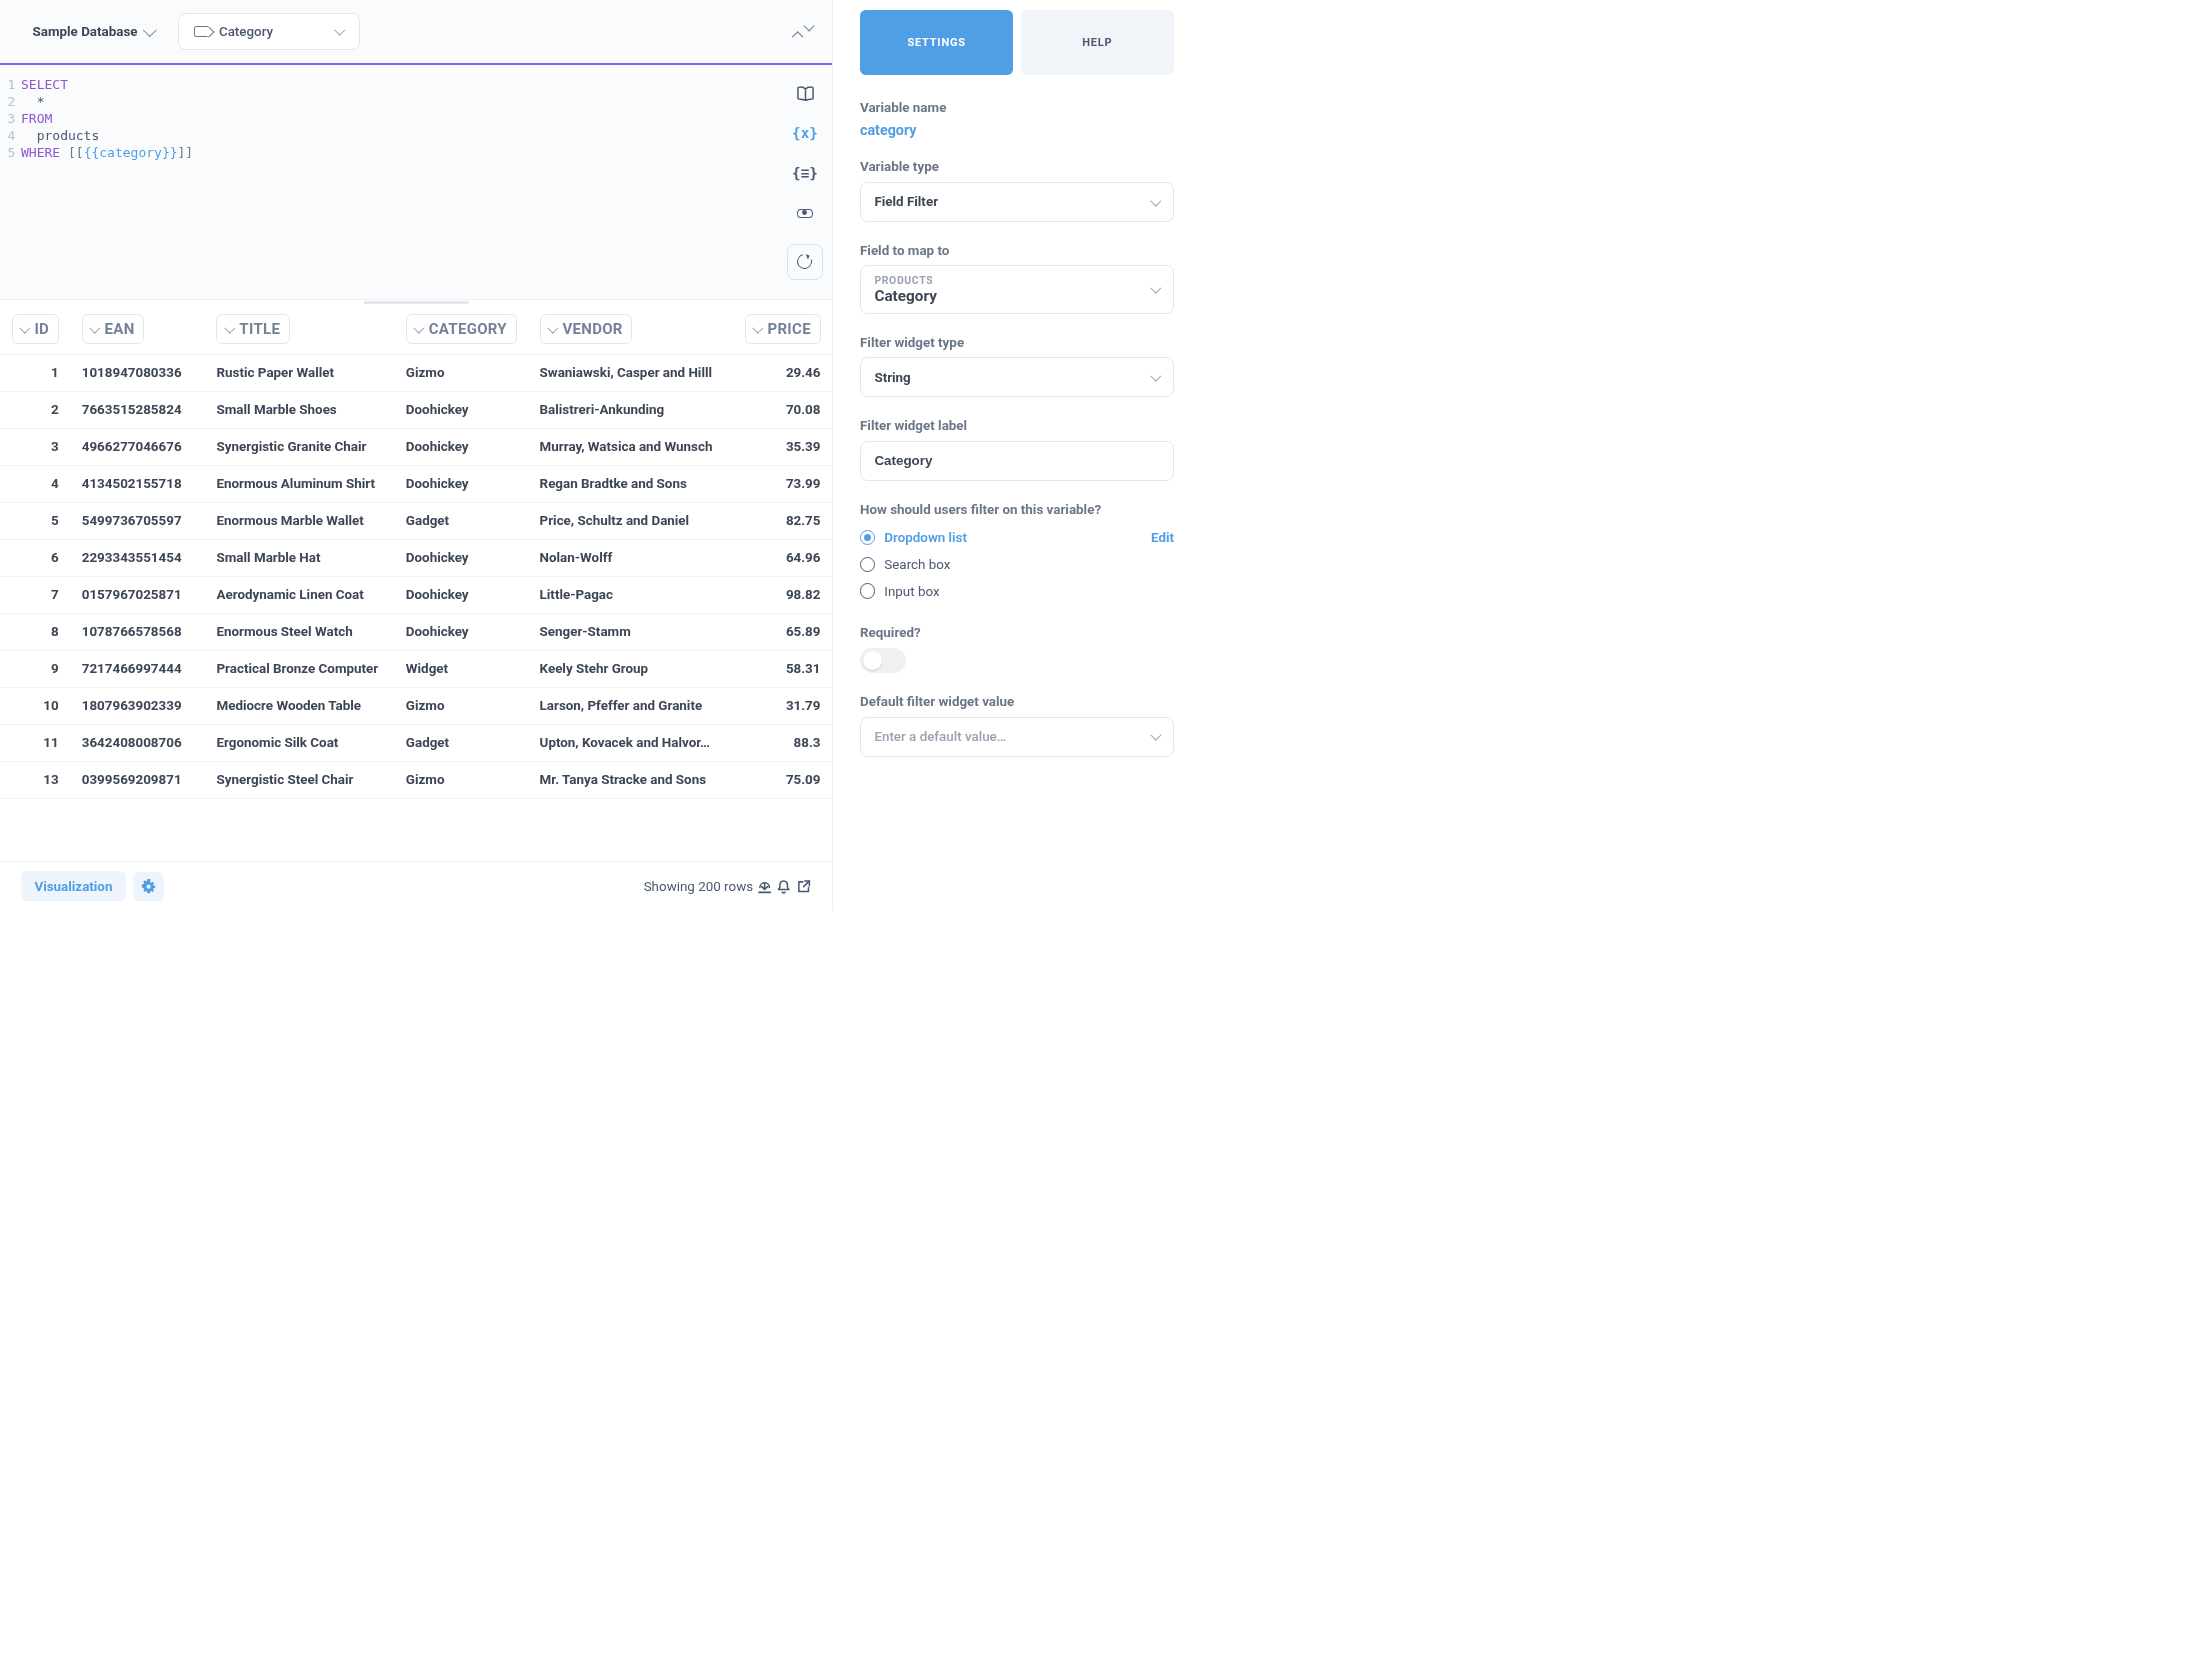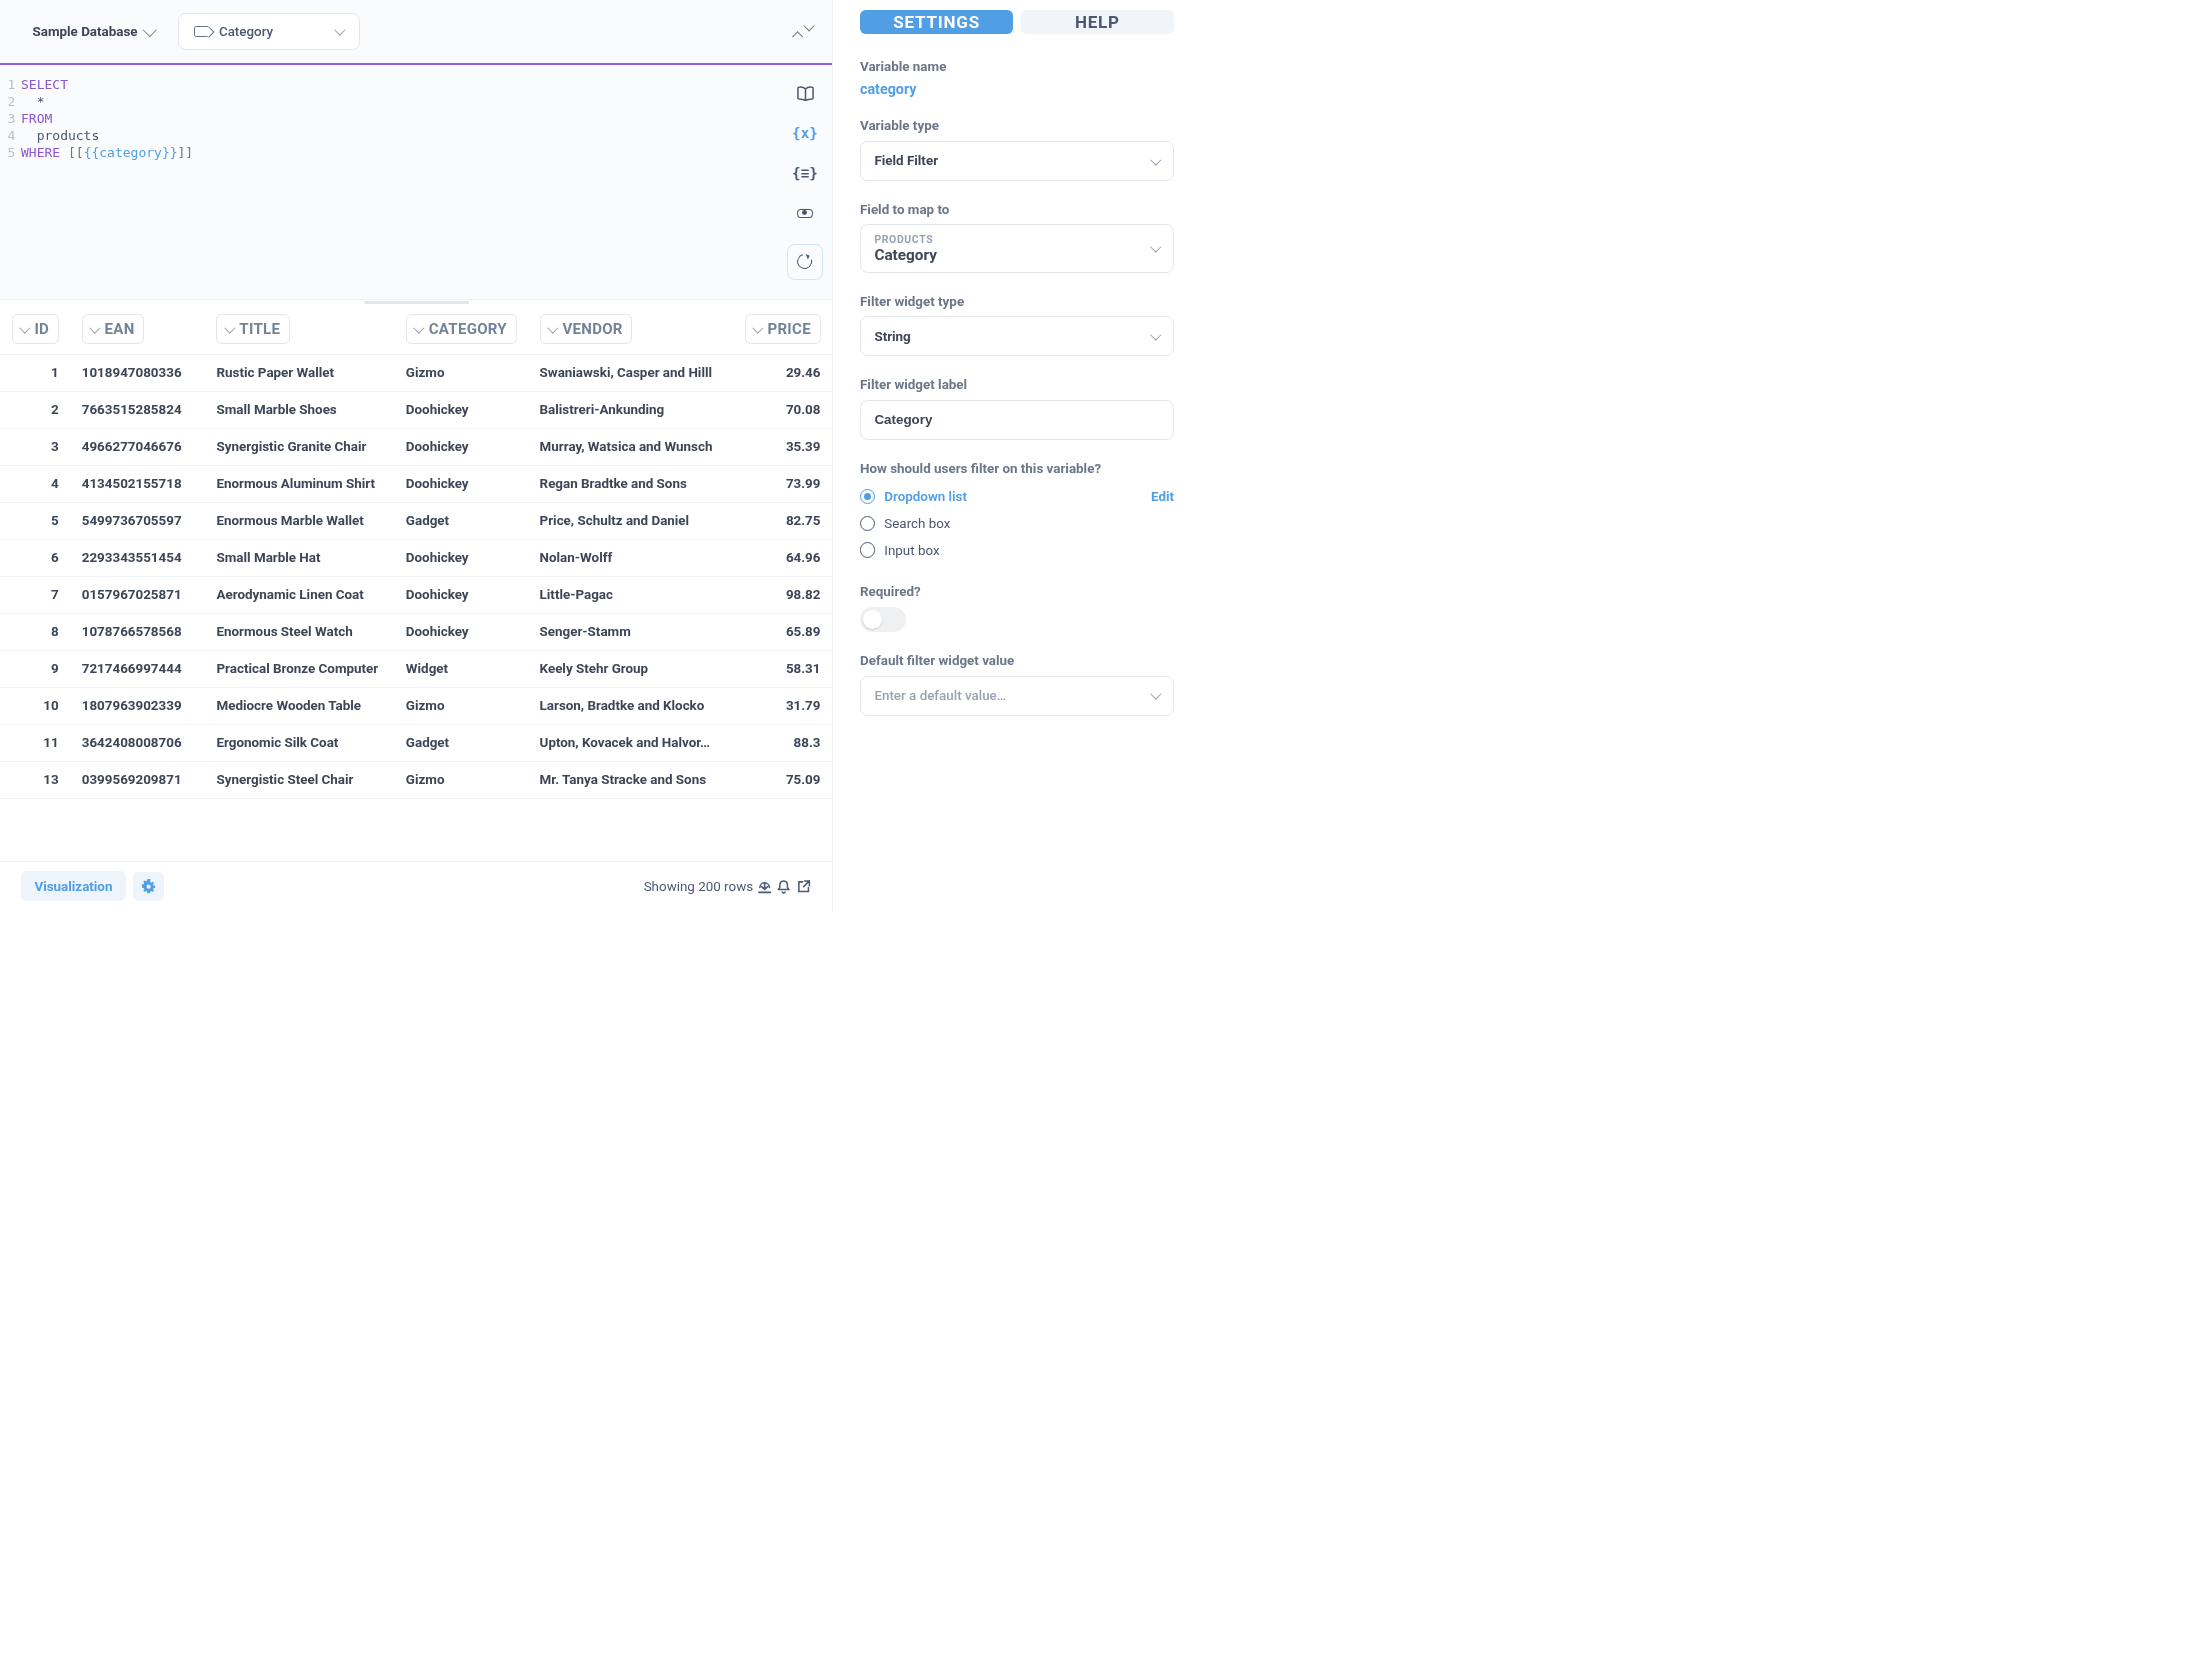--- a/index.html
+++ b/index.html
@@ -77,21 +77,21 @@
   
   .footer { display: flex; align-items: center; justify-content: space-between; padding: 9.6px 21px; border-top: 1px solid #eef0f2; }
   .footer-left { display: flex; align-items: center; gap: 7.6px; border-radius: 14px; }
   .viz-btn { background: #eef4fb; color: #509EE3; font-weight: 700; padding: 7.6px 13.4px; border-radius: 5.7px; cursor: pointer; }
   .gear-btn { background: #eef4fb; color: #509EE3; padding: 6.7px 7.6px; border-radius: 5.7px; cursor: pointer; display:flex; align-items:center; justify-content:center;}
   .footer-right { display: flex; align-items: center; gap: 4px; color: #4C5773; }
   .foot-ico { width: 15.3px; height: 15.3px; cursor: pointer; display:flex; align-items:center; justify-content:center; color:#4C5773;}
 
   
   .tabs { display: flex; gap: 7.6px; margin-bottom: 25px; }
-  .tab { flex: 1; text-align: center; padding: 2px 0; border-radius: 5.7px; font-weight: 700; font-size: 17px; letter-spacing: 0.8px; cursor: pointer; }
+  .tab { flex: 1; text-align: center; padding: 26px 0; border-radius: 5.7px; font-weight: 700; font-size: 11px; letter-spacing: 0.8px; cursor: pointer; }
   .tab.active { background: #509EE3; color: #fff; }
   .tab.inactive { background: #f1f4f8; color: #4C5773; }
   .section-label { font-size: 13.4px; font-weight: 700; color: #6b7689; margin-bottom: 7.6px; margin-top: 21px; }
   .var-name { color: #509EE3; font-weight: 700; font-size: 14.3px; }
   .dropdown {
     border: 1px solid #e3e6ea; border-radius: 7.6px; padding: 11.5px 13.4px;
     display: flex; align-items: center; justify-content: space-between;
     font-weight: 700; color: #3d4656; cursor: pointer; background: #fff;
   }
   .dropdown .sub { font-size: 10.5px; color: #9aa2b1; letter-spacing: 0.6px; font-weight: 700; display:block; }
@@ -261,21 +261,21 @@
               <td class="col-title">Practical Bronze Computer</td>
               <td class="col-cat">Widget</td>
               <td class="col-vendor">Keely Stehr Group</td>
               <td class="num col-price">58.31</td>
             </tr>
             <tr>
               <td class="num col-id">10</td>
               <td class="col-ean">1807963902339</td>
               <td class="col-title">Mediocre Wooden Table</td>
               <td class="col-cat">Gizmo</td>
-              <td class="col-vendor">Larson, Bradtke and Klocko</td>
+              <td class="col-vendor">Larson, Pfeffer and Granite</td>
               <td class="num col-price">31.79</td>
             </tr>
             <tr>
               <td class="num col-id">11</td>
               <td class="col-ean">3642408008706</td>
               <td class="col-title">Ergonomic Silk Coat</td>
               <td class="col-cat">Gadget</td>
               <td class="col-vendor">Upton, Kovacek and Halvor…</td>
               <td class="num col-price">88.3</td>
             </tr>

